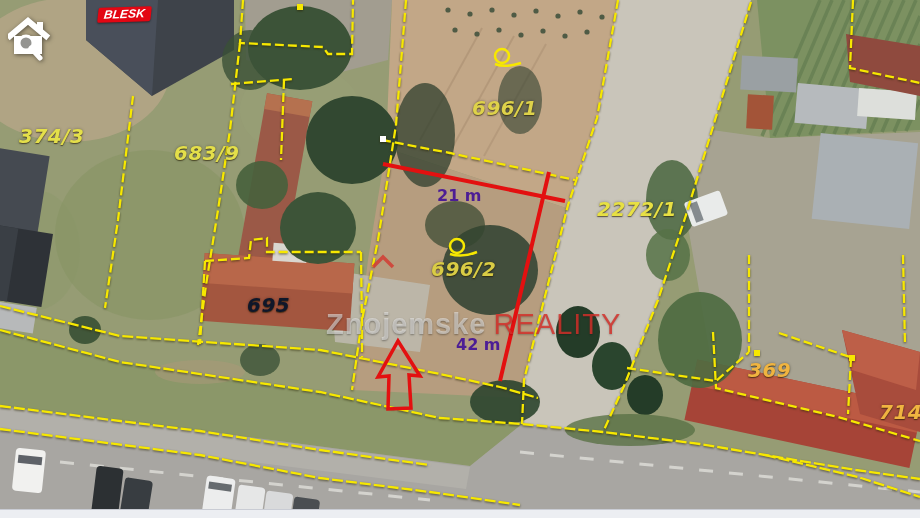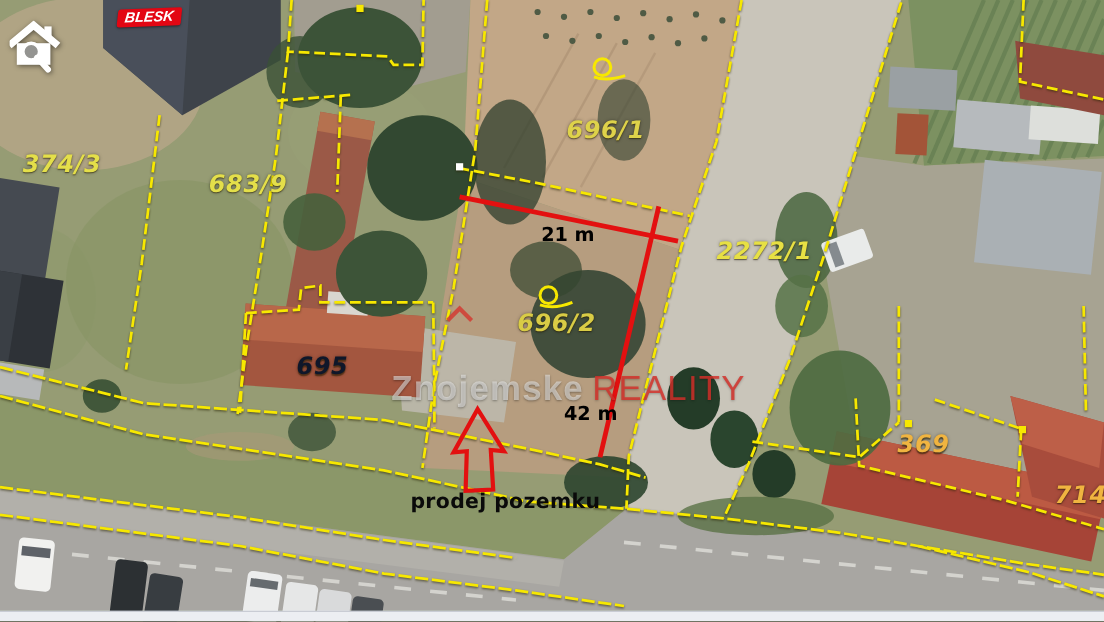--- a/index.html
+++ b/index.html
@@ -8,21 +8,21 @@
   #stage svg.photo{position:absolute;left:0;top:0;}
   .ylgroup{filter:drop-shadow(0 1px 1px rgba(40,35,0,.65));}
   .yl{stroke:var(--parcel_line_yellow,#f7e800);stroke-width:2.3;fill:none;stroke-dasharray:9 4;}
   .yls{stroke:var(--parcel_line_yellow,#f7e800);stroke-width:2.3;fill:none;stroke-dasharray:11 3;}
   .rl{stroke:var(--measure_red,#e31010);stroke-width:4;fill:none;}
   .rarrow{stroke:var(--measure_red,#e31010);stroke-width:3.5;fill:none;stroke-linejoin:miter;}
   .ysym{stroke:var(--parcel_line_yellow,#f7e800);stroke-width:2.5;fill:none;}
   .plabel{position:absolute;font:italic 700 20px "DejaVu Sans",sans-serif;
           text-shadow:0 1px 1px rgba(40,30,0,.6),0 0 3px rgba(0,0,0,.35);
           letter-spacing:.5px;white-space:nowrap;}
-  .mlabel{position:absolute;font:700 16px "DejaVu Sans",sans-serif;color:#000000;white-space:nowrap;margin-left:14px;}
+  .mlabel{position:absolute;font:700 16px "DejaVu Sans",sans-serif;color:#4c1d95;white-space:nowrap;}
   .alabel{position:absolute;font:800 17px "DejaVu Sans",sans-serif;color:#0a0a0a;
           letter-spacing:.3px;white-space:nowrap;}
   #watermark{position:absolute;left:326px;top:264px;display:flex;align-items:baseline;
              font:700 29px "Liberation Sans",sans-serif;letter-spacing:1px;white-space:nowrap;justify-content:flex-end;}
   #watermark .w1{color:var(--watermark_gray,rgba(240,240,240,.55));
                  text-shadow:0 1px 2px rgba(0,0,0,.35);}
   #watermark .w2{color:var(--watermark_red,rgba(214,48,42,.82));font-weight:400;margin-left:7px;
                  text-shadow:0 1px 2px rgba(0,0,0,.25);margin-top:44px;}
   #wm-roof{position:absolute;left:371px;top:254px;}
   #logo{position:absolute;left:6px;top:4px;width:215px;height:62px;}
@@ -274,16 +274,15 @@
   <div class="plabel" style="left: 472px; top: 68px; color: rgb(222, 210, 74); margin-top: 28px;">696/1</div>
   <div class="plabel" style="left: 597px; top: 197px; color: rgb(231, 224, 68);">2272/1</div>
   <div class="plabel" style="left: 431px; top: 257px; color: rgb(217, 204, 69); font-style: italic;">696/2</div>
   <div class="plabel" style="left: 247px; top: 293px; color: #0f172a;">695</div>
   <div class="plabel" style="left: 748px; top: 358px; color: rgb(240, 180, 64);">369</div>
   <div class="plabel" style="left: 867px; top: 400px; color: rgb(240, 180, 64); margin-left: 12px;">714</div>
 
   <div class="mlabel" style="left:437px;top:186px">21 m</div>
   <div class="mlabel" style="left:456px;top:335px">42 m</div>
 
-  <div class="alabel" style="left:342px;top:408px">prodej pozemku</div>
 
   <div id="bottombar"></div>
 </div>
 
 </body></html>

